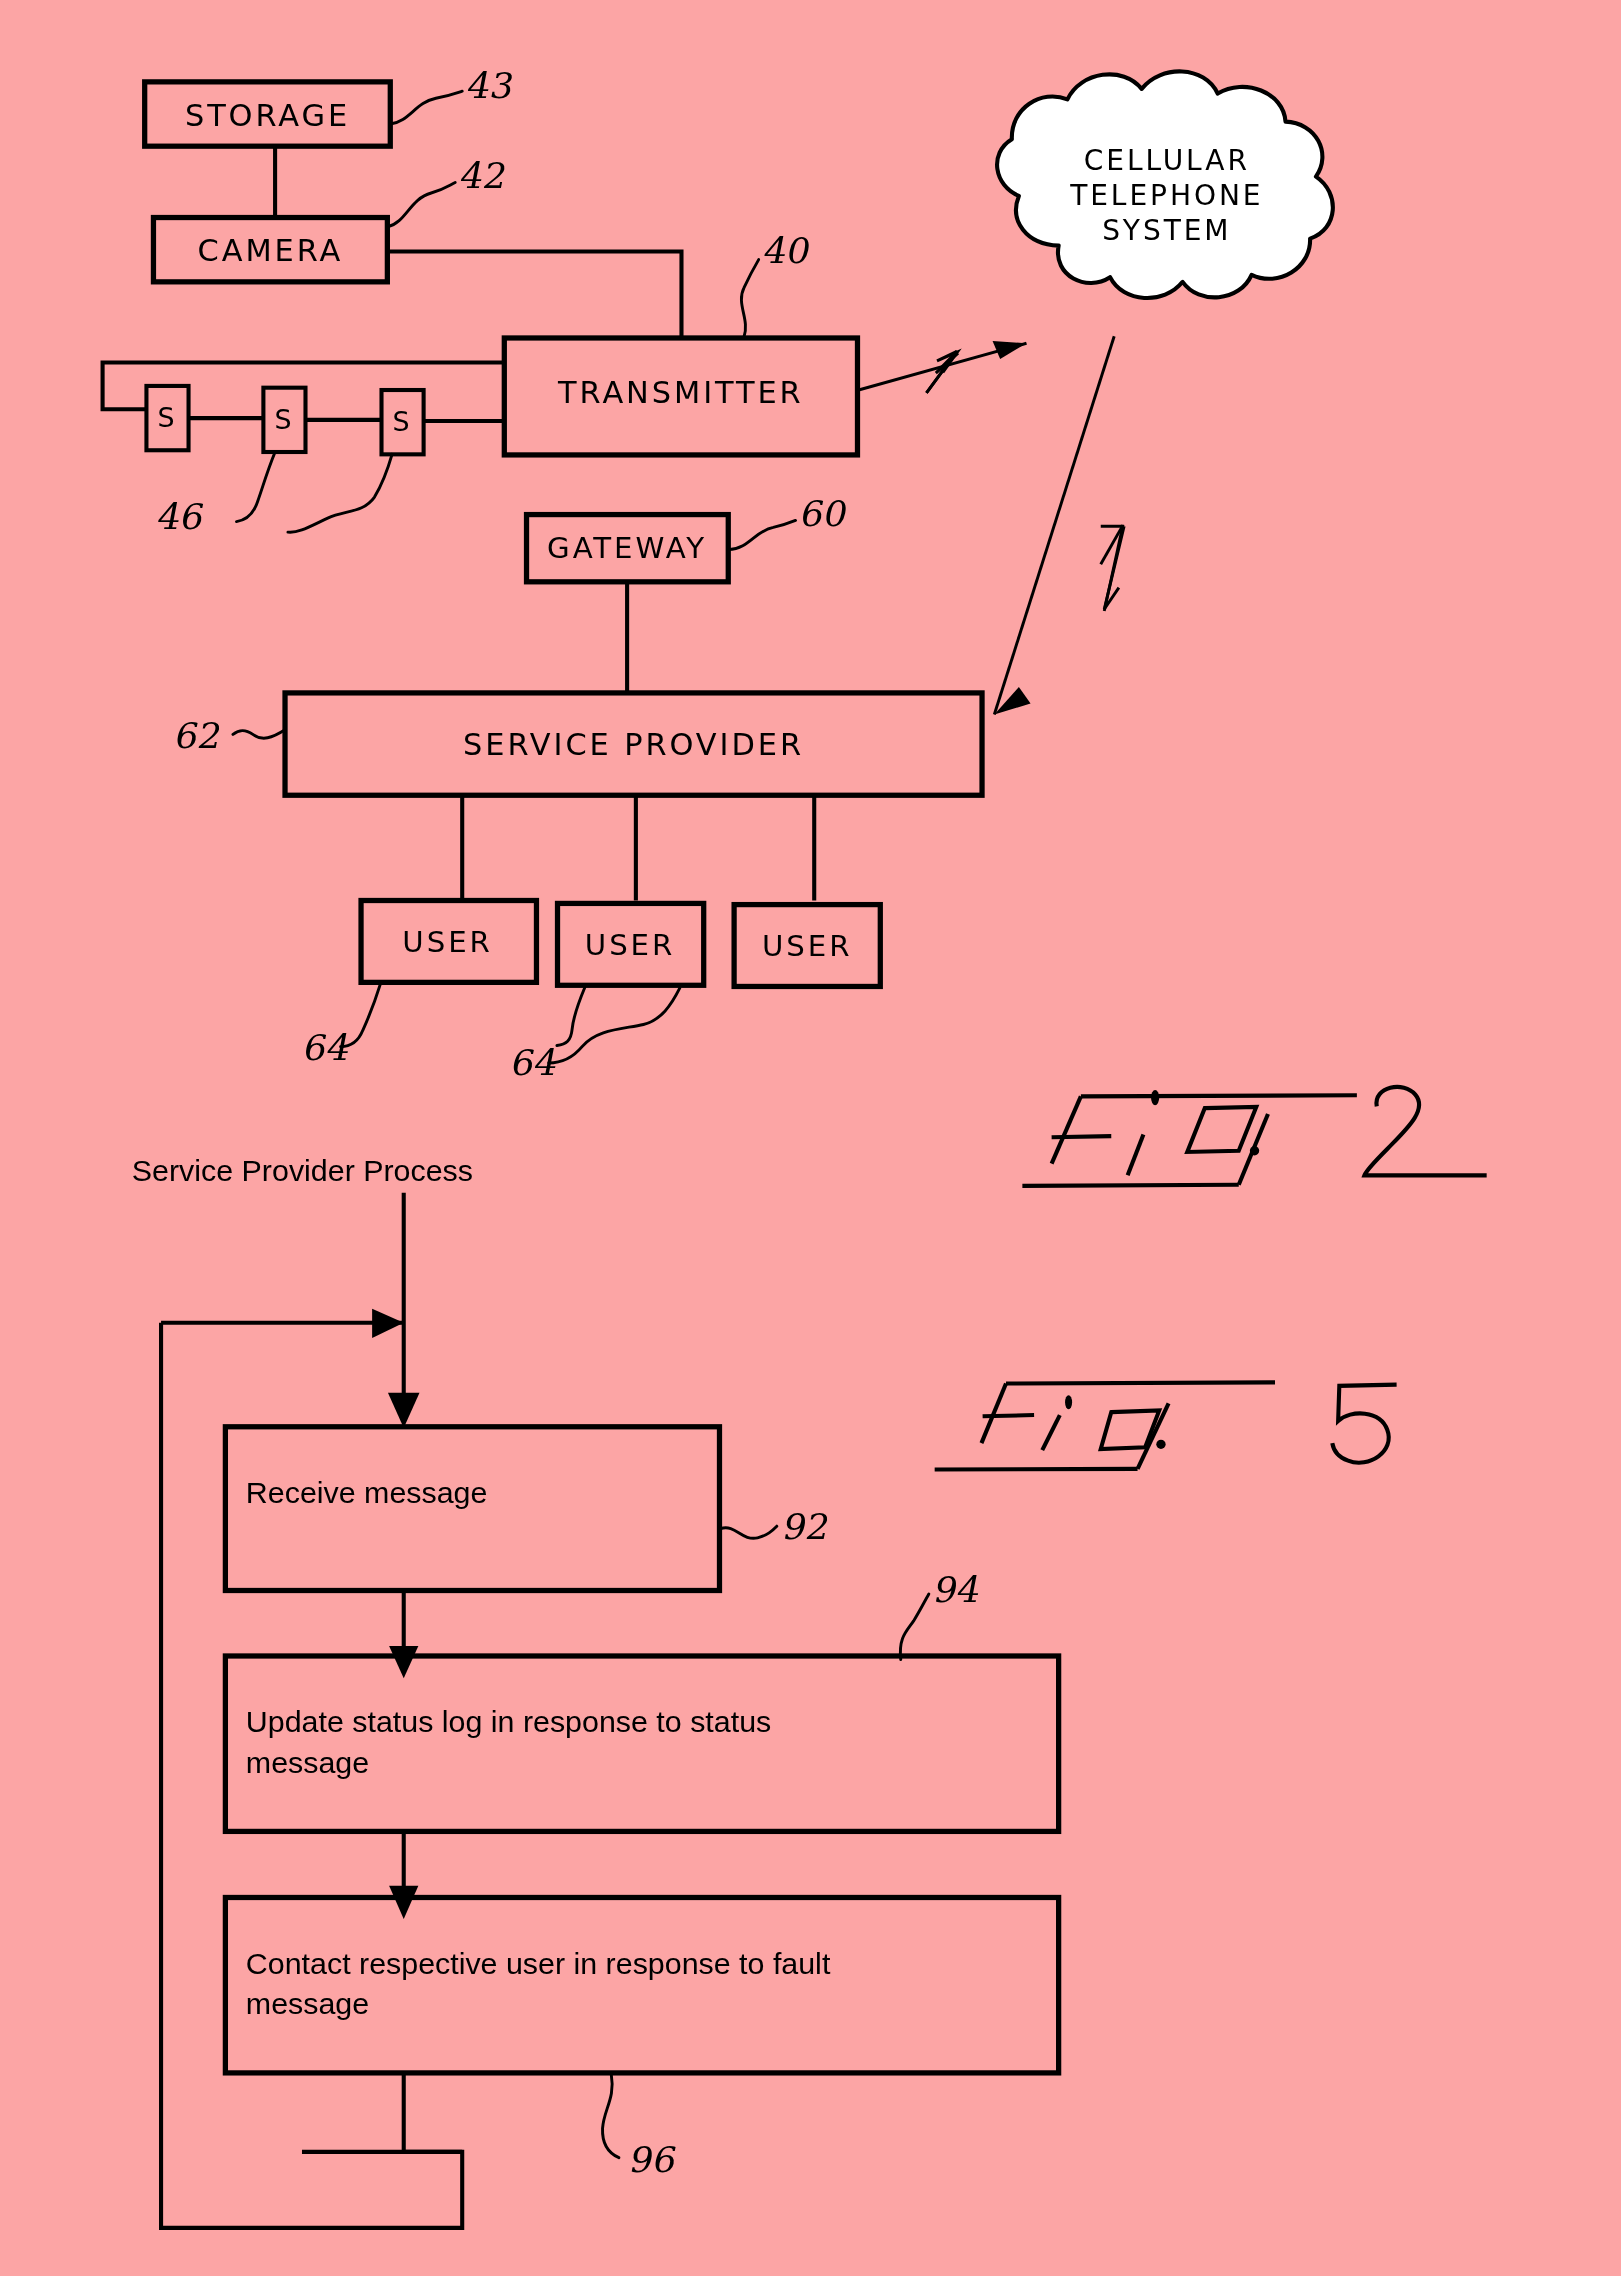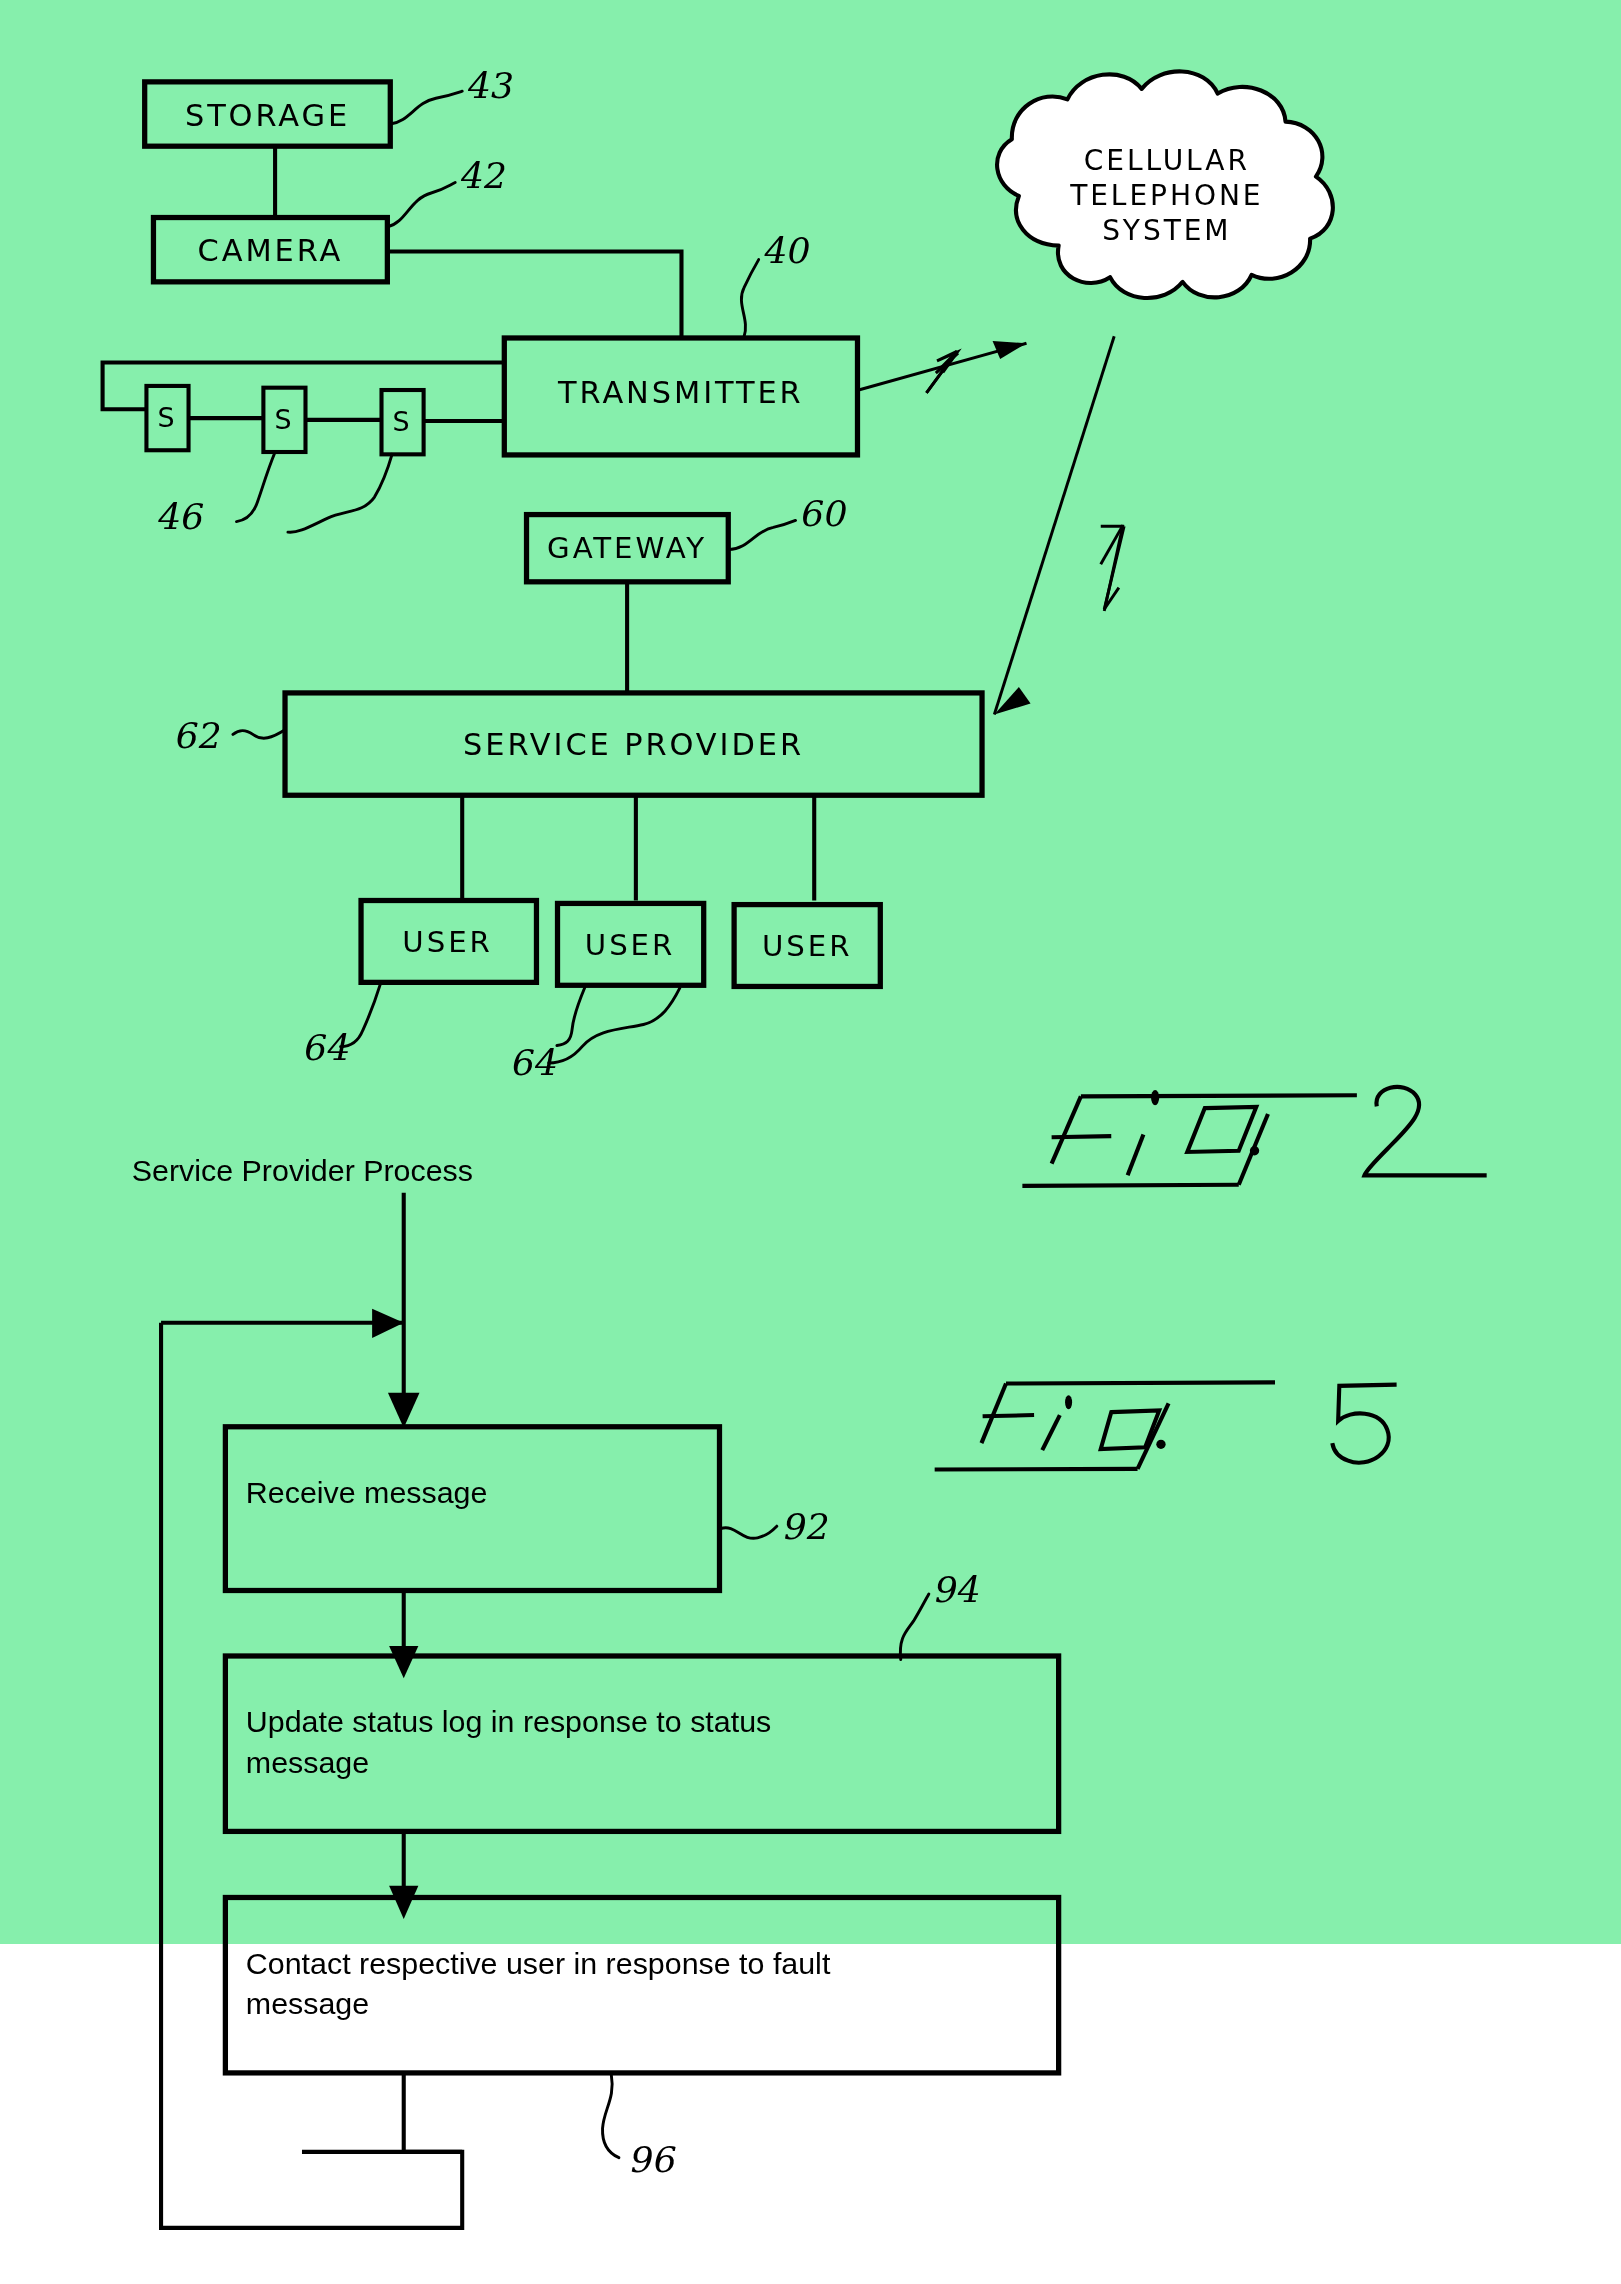--- a/index.html
+++ b/index.html
@@ -1,17 +1,17 @@
 <!DOCTYPE html>
 <html style="font-size:9.4px"><head>
 <meta charset="utf-8">
 <style>
   html,body{margin:0;padding:0;background:#fff;}
   body{width:1622px;height:2284px;font-family:"Liberation Sans",sans-serif;overflow:hidden;}
-  #sheet{position:relative;width:1622px;height:1944px;background:#86efac;}
+  #sheet{position:relative;width:1622px;height:2276px;background:#fca5a5;}
   svg#diagram{position:absolute;left:0;top:0;width:1622px;height:2284px;}
   .bx{fill:none;stroke:#000;stroke-width:9;}
   .bx-thin{fill:none;stroke:#000;stroke-width:7;}
   .ln{stroke:#000;stroke-width:7;fill:none;}
   .ln-thin{stroke:#000;stroke-width:5;fill:none;}
   .lead{stroke:#000;stroke-width:5;fill:none;stroke-linecap:round;}
   .cloudpath{fill:#fff;stroke:#000;stroke-width:7;stroke-linejoin:round;stroke-linecap:round;}
   .hand{font-family:"DejaVu Sans",sans-serif;fill:#000;letter-spacing:5px;}
   .handnum{font-family:"DejaVu Serif",serif;font-style:italic;fill:#000;}
   .proc{font-family:"Liberation Sans",sans-serif;fill:#000;}

